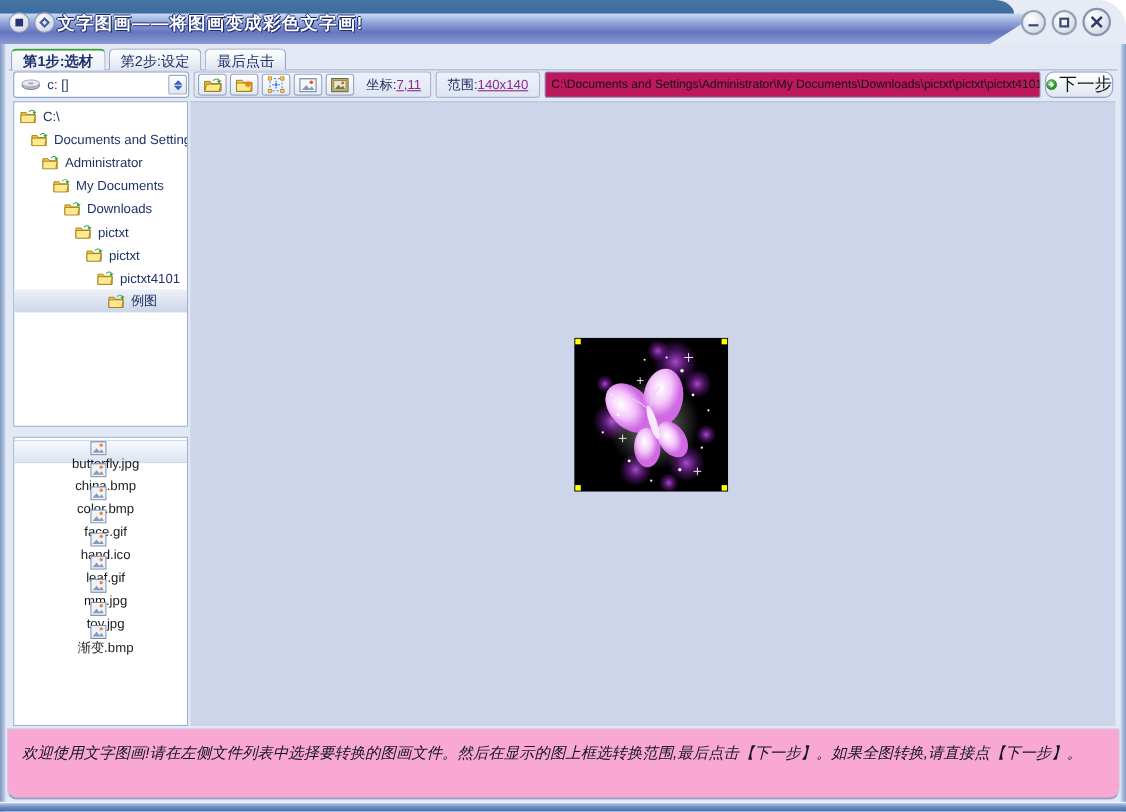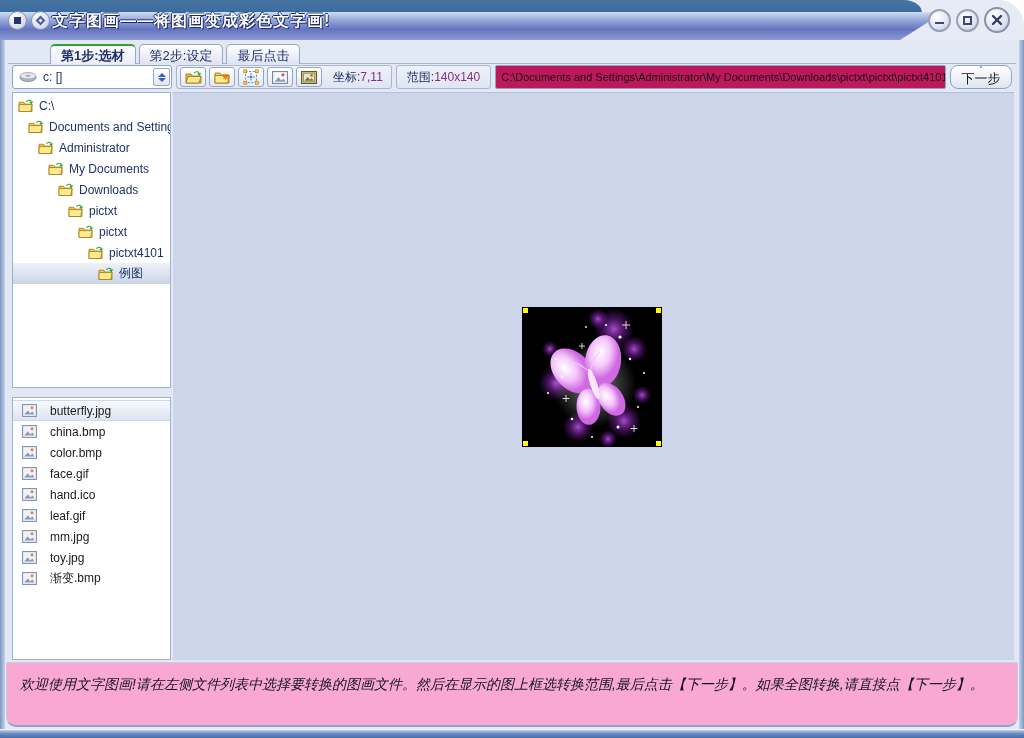--- a/index.html
+++ b/index.html
@@ -25,21 +25,21 @@
               text-shadow:1px 1px 0 #1c2b6e, -1px 0 0 #1c2b6e, 0 -1px 0 #1c2b6e; white-space:nowrap; }
   .tb-controls { position:absolute; right:14px; top:7px; display:flex; gap:5px; align-items:center; }
   .ctrl-btn { width:23px; height:23px; border-radius:50%;
               background:radial-gradient(circle at 35% 30%,#ffffff,#dde2ec 65%,#b7c0d2);
               border:2px solid #97a1b8; display:flex; align-items:center; justify-content:center; cursor:pointer; }
   .ctrl-btn.close { width:26px; height:26px; border-color:#8892ac; }
   .glyph-min { width:9px; height:2px; background:#3a4a78; margin-top:6px; }
   .glyph-max { width:9px; height:9px; border:2px solid #3a4a78; background:transparent; }
 
   
-  .tabstrip { position:absolute; left:10px; top:44px; height:20px; display:flex; gap:3px; z-index:3;margin-left:40px; }
+  .tabstrip { position:absolute; left:10px; top:44px; height:20px; display:flex; gap:3px; z-index:3; }
   .tab { height:20px; padding:2px 10px 0 10px; font-size:13px; color:#22306a;
          border:1px solid #98a6c6; border-bottom:none; border-radius:5px 5px 0 0;
          background:linear-gradient(180deg,#ffffff,#dde3f0); cursor:pointer; white-space:nowrap; }
   .tab.active { background:linear-gradient(180deg,#fbfcfe,#eaeef8); border-top:2px solid #2fa32f; font-weight:bold; padding-top:1px; }
   .tab-underline { position:absolute; left:8px; right:8px; top:63px; height:1px; background:#a8b4d0; z-index:2; }
 
   
   .toolbar { position:absolute; left:12px; right:12px; top:65px; height:24px; display:flex; gap:4px; z-index:3; }
   .seg { border:1px solid #a9b5d2; border-radius:3px; background:linear-gradient(180deg,#eef2f9,#dfe5f2);
          display:flex; align-items:center; height:24px; }
@@ -48,38 +48,38 @@
   .spinner { width:17px; height:18px; border:1px solid #9aa8c8; border-radius:2px;
              background:linear-gradient(180deg,#ffffff,#dfe5f2); display:flex; flex-direction:column;
              align-items:center; justify-content:center; gap:1px; cursor:pointer; }
   .tri-up   { width:0; height:0; border-left:4px solid transparent; border-right:4px solid transparent; border-bottom:4px solid #3a5fc0; }
   .tri-down { width:0; height:0; border-left:4px solid transparent; border-right:4px solid transparent; border-top:4px solid #3a5fc0; }
   .seg-buttons { padding:0 8px 0 3px; gap:3px; }
   .tool-btn { width:26px; height:20px; border:1px solid #98a6c6; border-radius:3px;
               background:linear-gradient(180deg,#ffffff,#e3e8f4);
               display:flex; align-items:center; justify-content:center; cursor:pointer; }
   .coords { font-size:12px; margin-left:8px; white-space:nowrap; }
-  .lbl { color:#1d2c60; } .val { color:#8b2c8b; }
+  .lbl { color:#1d2c60; } .val { color:#8b2c8b;text-decoration:underline; }
   .seg-range { padding:0 10px; font-size:12px; white-space:nowrap; }
   .path-field { flex:1; background:#be185d; border:1px solid #8fa2c8; border-radius:2px; padding:0 5px;
                 font-size:11px; color:#111; white-space:nowrap; overflow:hidden; }
   .next-btn { width:62px; justify-content:flex-start; gap:2px; border:1px solid #8fa2c8; border-radius:8px;
-              background:linear-gradient(180deg,#ffffff,#dfe5f2); font-size:13px; color:#111; cursor:pointer; white-space:nowrap;flex-direction:column; }
+              background:linear-gradient(180deg,#ffffff,#dfe5f2); font-size:16px; color:#111; cursor:pointer; white-space:nowrap; }
 
   
   .tree-panel { position:absolute; left:12px; top:92px; width:159px; height:296px; background:#fff;
                 border:1px solid #9fb0d0; overflow:hidden; padding-top:2px; z-index:3; }
   .file-panel { position:absolute; left:12px; top:397px; width:159px; height:263px; background:#fff;
                 border:1px solid #9fb0d0; overflow:hidden; padding-top:2px; z-index:3; }
   .tree-row { height:21px; display:flex; align-items:center; font-size:12px; color:#1d3366;
               padding-left:calc(5px + (var(--indent,0) * 10px)); cursor:pointer; white-space:nowrap; }
   .tree-row .icon { margin-right:5px; flex:none; display:flex; }
   .tree-row.selected { background:linear-gradient(180deg,#eef1f8,#ccd6e8); }
   .file-row { height:21px; display:flex; align-items:center; font-size:12px; color:#1a1a1a;
-              padding-left:9px; cursor:pointer; white-space:nowrap; }
+              padding-left:9px; cursor:pointer; white-space:nowrap;flex-direction:column; }
   .file-row .icon { margin-right:13px; flex:none; display:flex; }
   .file-row.selected { background:linear-gradient(180deg,#f7f9fd,#dde5f2); border-top:1px solid #cdd8ea; border-bottom:1px solid #cdd8ea; height:21px; }
 
   
   .main-area { position:absolute; left:173px; top:92px; width:841px; height:568px; background:#ccd5ea;
                border-top:1px solid #b7c2da; z-index:3; }
   .canvas-image { position:absolute; left:349px; top:214px; width:140px; height:140px; cursor:crosshair; }
   .canvas-image svg { display:block; }
   .handle { position:absolute; width:5px; height:5px; background:#ffff00; z-index:2; }
   .h-tl { left:1px; top:1px; } .h-tr { right:1px; top:1px; }

